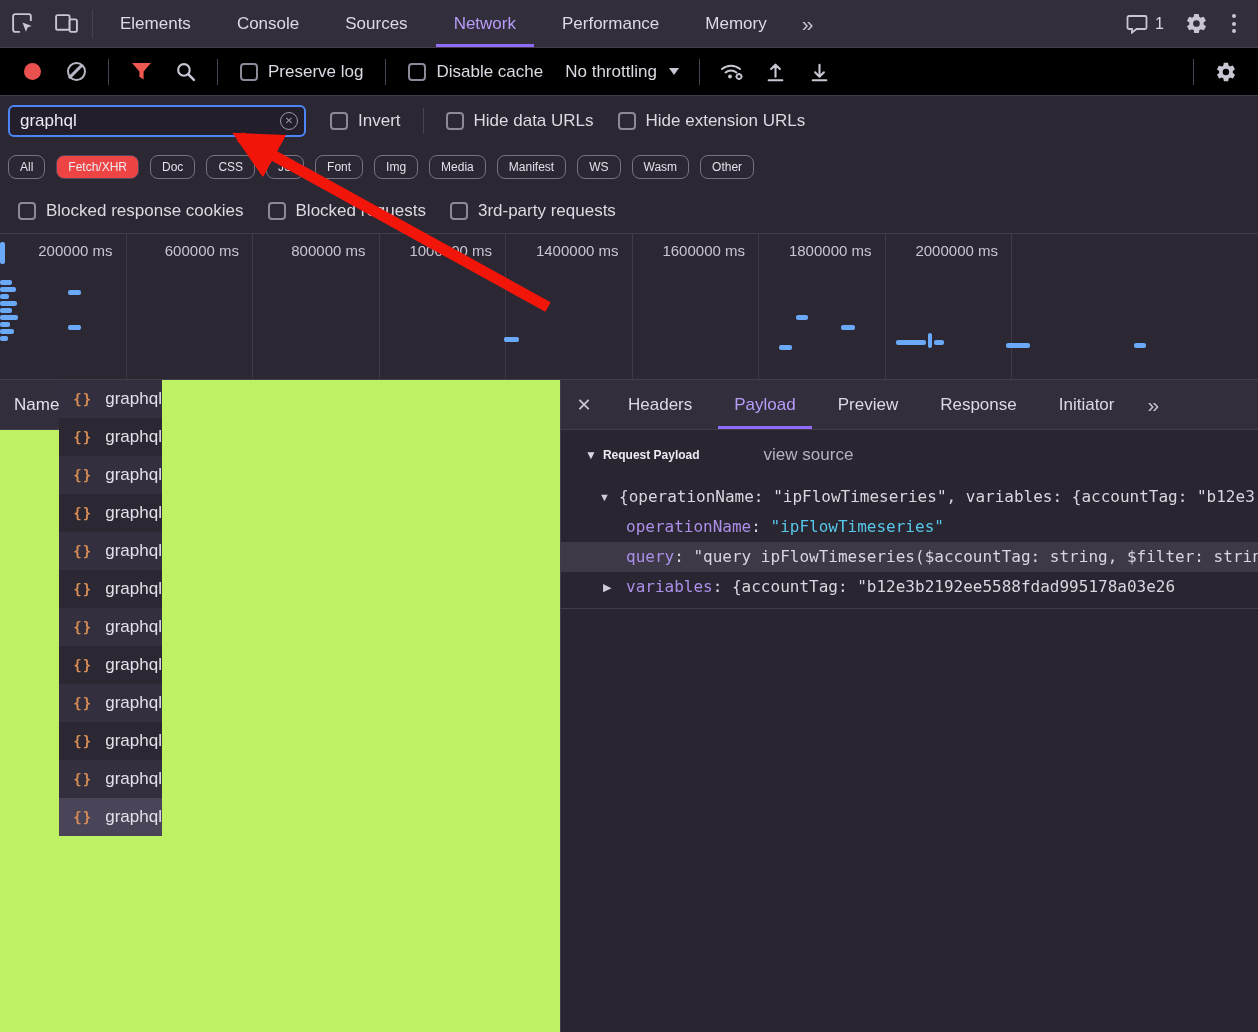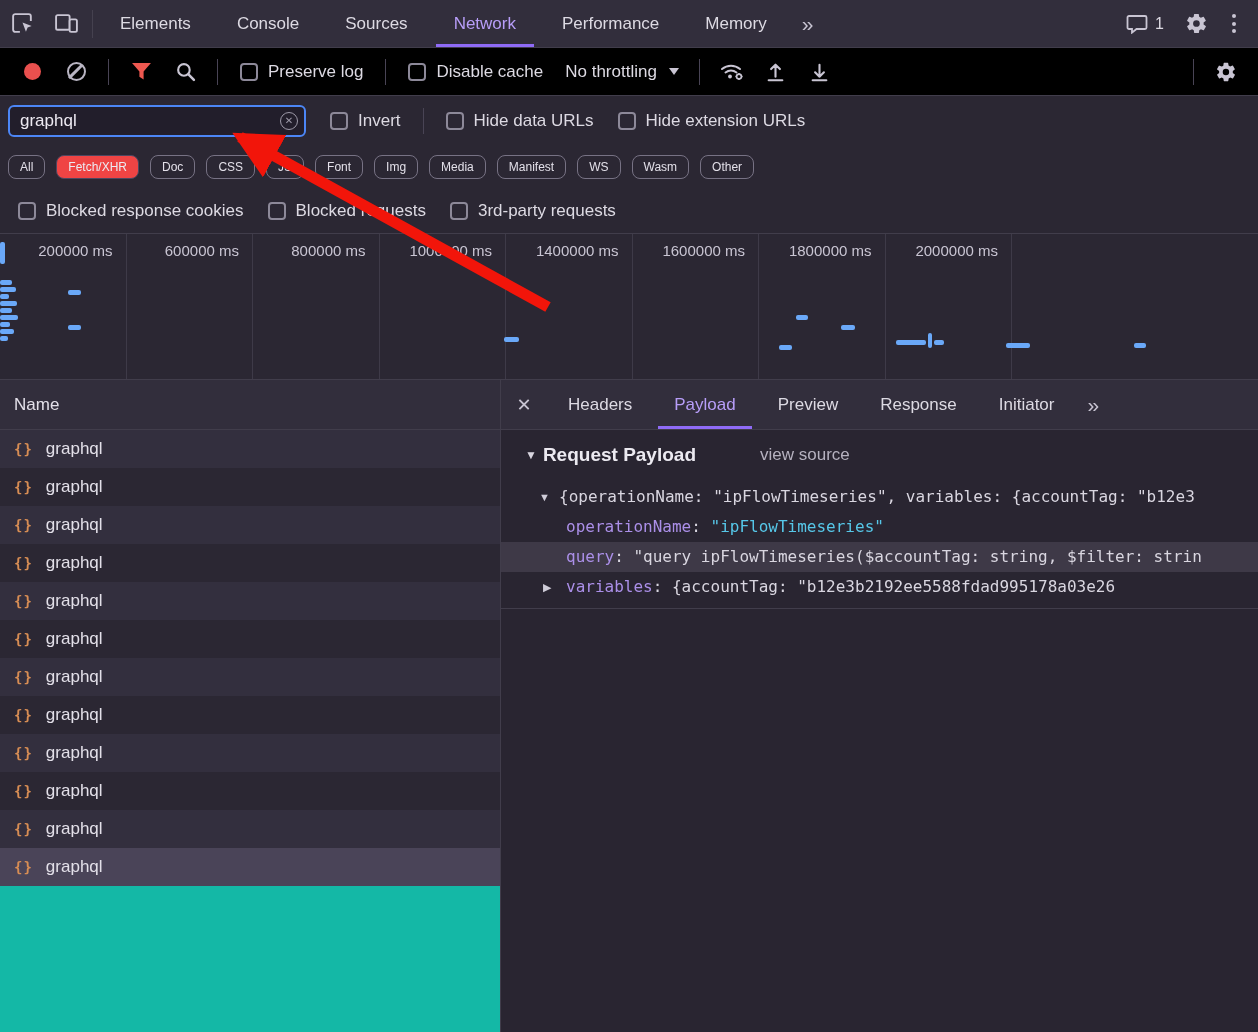--- a/index.html
+++ b/index.html
@@ -48,38 +48,38 @@
   .opts-row { height:44px; display:flex; align-items:center; padding:0 6px; }
 
   
   .timeline { position:relative; height:147px; border-top:1px solid #413d4b; border-bottom:1px solid #413d4b; display:flex; overflow:hidden; background:#2b2733; }
   .tcol { flex:none; width:126.5px; border-right:1px solid #3e3a48; font-size:15px; color:#c9c5d3; text-align:right; padding:8px 13px 0 0; white-space:nowrap; overflow:hidden; }
   .tl-marks { position:absolute; inset:0; }
   .tl-mark { position:absolute; background:#6aa8f8; border-radius:2px; }
 
   
   .main { display:flex; height:652px; }
-  .left-panel { width:501px; flex:none; border-right:1px solid #413d4b; background:#14b8a6; display:flex; flex-direction:column; overflow:hidden; }
+  .left-panel { width:561px; flex:none; border-right:1px solid #413d4b; background:#bef264; display:flex; flex-direction:row; overflow:hidden; }
   .list-header { height:50px; flex:none; background:#322e3c; border-bottom:1px solid #413d4b; display:flex; align-items:center; padding-left:14px; font-size:17px; color:#e3e0e9; }
   .req-row { height:38px; flex:none; display:flex; align-items:center; gap:13px; padding-left:14px; font-size:17px; color:#e3e0e9; background:#2b2733; cursor:pointer; }
   .req-row.alt { background:#332f3e; }
   .req-row.selected { background:#4a4458; }
   .brace-icon { color:#d78d54; font-family:"DejaVu Sans Mono",monospace; font-size:14px; font-weight:bold; letter-spacing:1px; }
 
   .detail-panel { flex:1; min-width:0; background:#292531; display:flex; flex-direction:column; overflow:hidden; }
   .detail-tabs { height:50px; flex:none; background:#322e3c; border-bottom:1px solid #413d4b; display:flex; align-items:stretch; }
   .close-btn { width:46px; display:flex; align-items:center; justify-content:center; font-size:18px; color:#c9c5d3; cursor:pointer; }
   .dtab { display:flex; align-items:center; padding:0 21px; font-size:17px; color:#dddae3; position:relative; cursor:pointer; white-space:nowrap; }
   .dtab.active { color:#b79df8; }
   .dtab.active::after { content:""; position:absolute; left:5px; right:5px; bottom:0; height:3px; background:#8f6bf7; }
 
   .payload { padding-top:8px; overflow:hidden; }
   .payload-head { display:flex; align-items:center; height:34px; padding-left:24px; }
   .disclosure { font-size:12px; color:#d9d6e0; }
-  .payload-title { font-weight:bold; font-size:19px; color:#eceaf1; margin-left:6px; }
+  .payload-title { font-weight:bold; font-size:12px; color:#eceaf1; margin-left:6px; }
   .view-source { margin-left:64px; font-size:17px; color:#b5b1bf; cursor:pointer; }
   .payload-tree { margin-top:10px; }
   .pl-line { height:30px; line-height:30px; font-family:"DejaVu Sans Mono",monospace; font-size:16px; white-space:pre; position:relative; overflow:hidden; cursor:default; }
   .pl-line.selected { background:#3e3947; }
   .pl-arrow { position:absolute; top:0; font-size:11px; color:#cfccd8; font-family:"Liberation Sans",sans-serif; cursor:pointer; }
   .tk-plain { color:#d9d6e0; }
   .tk-key { color:#ab8fe8; }
   .tk-str { color:#56c7e8; }
   .payload-sep { border-top:1px solid #413d4b; margin-top:6px; }
 

